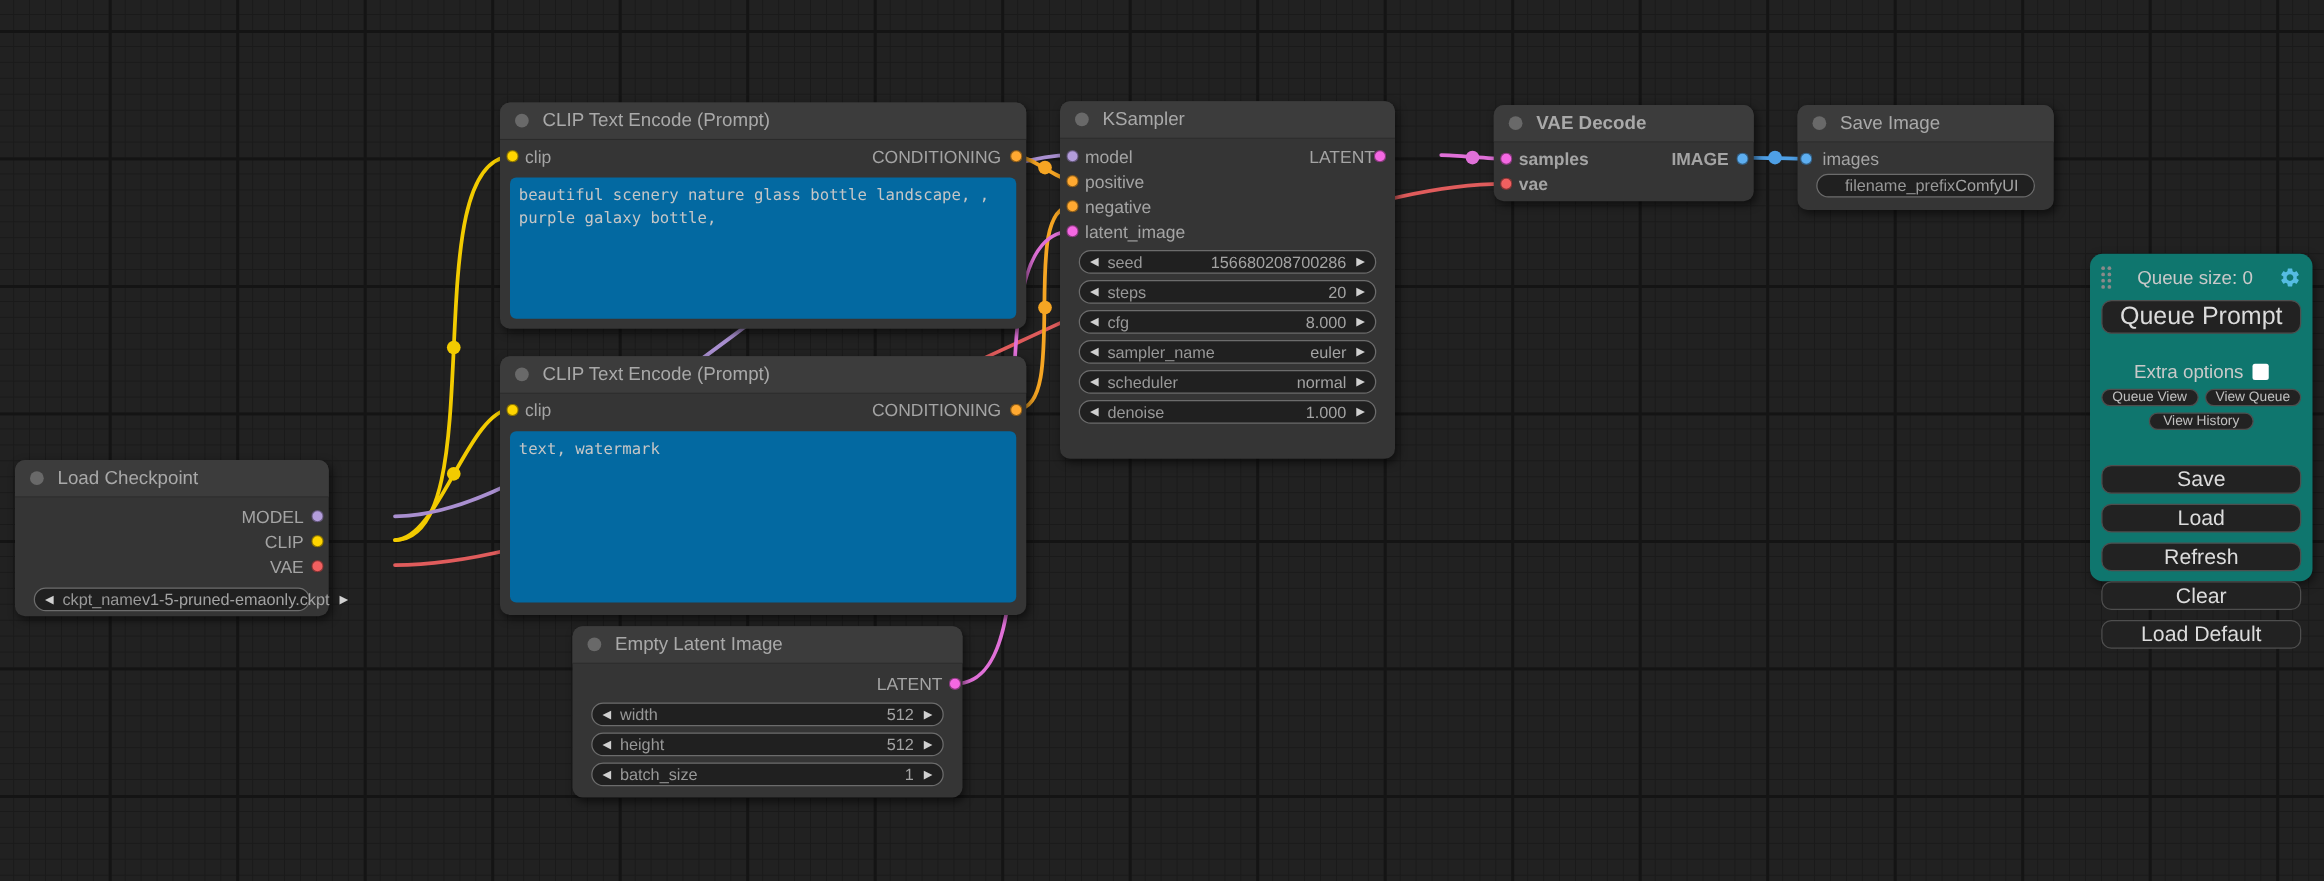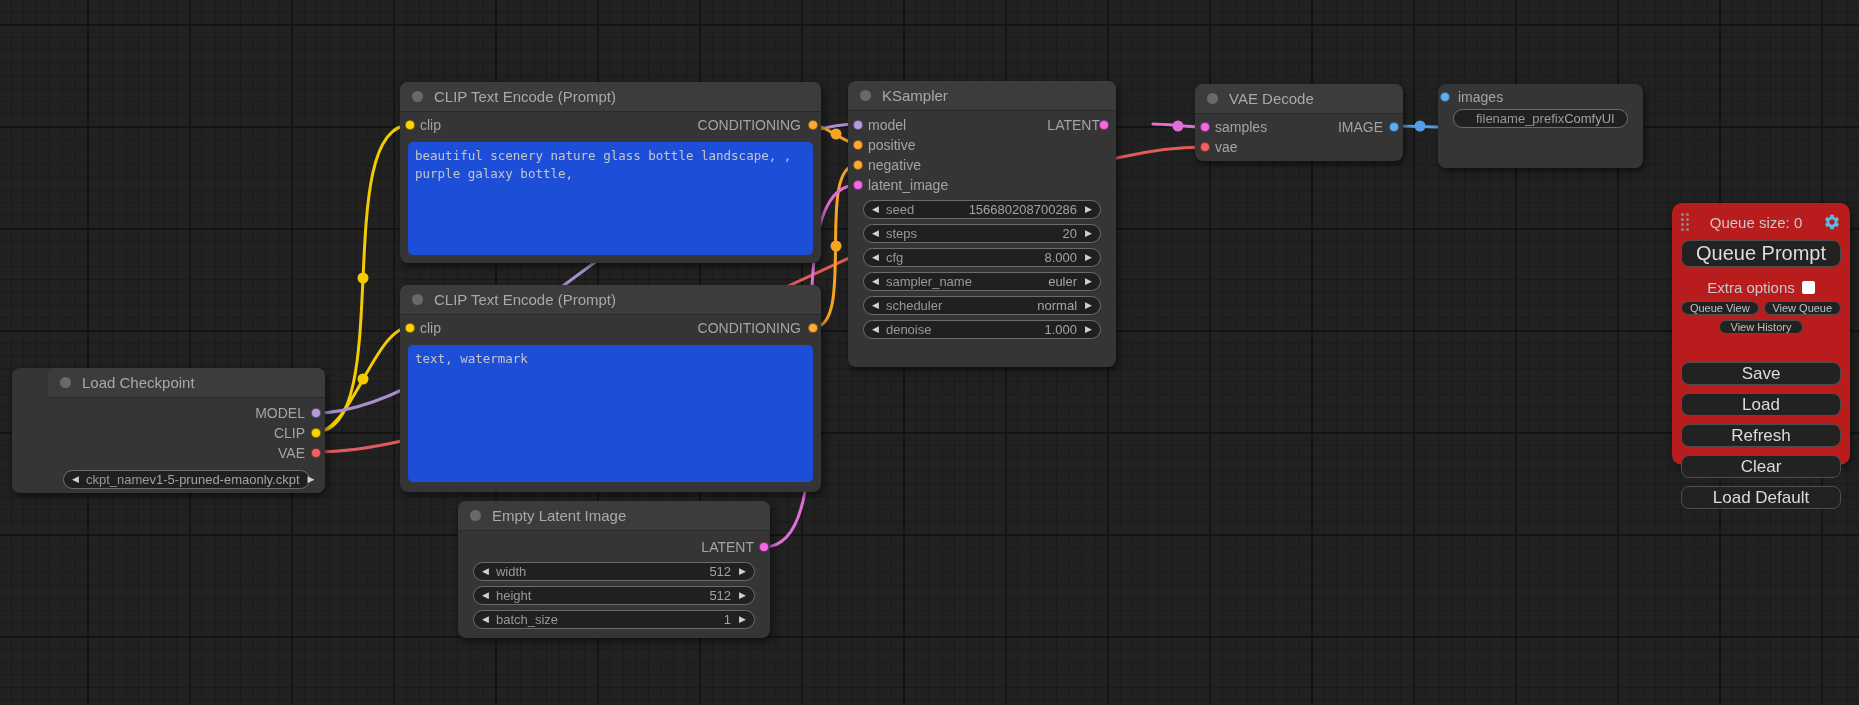--- a/index.html
+++ b/index.html
@@ -59,60 +59,60 @@
     display:flex; align-items:center; padding:0 8px;
     font-size:13px; white-space:nowrap;
   }
   .w-arrow { color:#d0d0d0; font-size:9px; line-height:1; cursor:pointer; }
   .w-label { color:#989898; margin-left:7px; }
   .w-value { color:#a3a3a3; margin-left:auto; margin-right:8px; }
   .w-value.no-r { margin-right:6px; }
   .w-toggle { width:13px; height:13px; border-radius:50%; background:#8496a7; border:1px solid #55606c; flex:none; }
 
   .prompt-box {
-    margin:7px 8px 0 8px; background:#1d4ed8; border-radius:5px;
+    margin:7px 8px 0 8px; background:#0369a1; border-radius:5px;
     padding:5px 7px; font-family:"DejaVu Sans Mono", monospace;
     font-size:12.5px; line-height:1.4; color:#c6c6c6;
     overflow:hidden; white-space:pre-wrap; word-break:break-word;
   }
 
   
-  #n-load   { left:12px;   top:368px; width:313px; height:125px;padding-left:36px; }
+  #n-load   { left:12px;   top:368px; width:251px; height:125px; }
   #n-clip-p { left:400px;  top:82px;  width:421px; height:181px; }
   #n-clip-n { left:400px;  top:285px; width:421px; height:207px; }
   #n-latent { left:458px;  top:501px; width:312px; height:137px; }
   #n-ksamp  { left:848px;  top:81px;  width:268px; height:286px; }
-  #n-vae    { left:1195px; top:84px;  width:208px; height:77px;  }
+  #n-vae    { left:1195px; top:84px;  width:208px; height:77px;font-weight:bold;  }
   #n-save   { left:1438px; top:84px;  width:205px; height:84px;  }
 
   #n-clip-p .prompt-box { height:113px; }
   #n-clip-n .prompt-box { height:137px; }
   #n-load .rows { padding-top:5px; }
   #n-latent .rows { padding-top:6px; }
 
   
   #queue-panel {
     position:absolute; left:1672px; top:203px; width:178px; height:262px;
-    background:#b91c1c; border-radius:10px; z-index:3;
+    background:#0f766e; border-radius:10px; z-index:3;
     box-shadow:2px 3px 8px rgba(0,0,0,.5);
     padding:7px 9px 0 9px;
   }
   .qp-header { display:flex; align-items:center; height:24px; }
   .drag-grid { display:grid; grid-template-columns:repeat(2, 3px); grid-auto-rows:3px; gap:2px; cursor:move; }
   .drag-grid i { background:#8a8a8a; border-radius:50%; }
   .qp-size { flex:1; text-align:center; color:#c9c9c9; font-size:15px; }
   .gear { width:18px; height:18px; cursor:pointer; flex:none; }
 
   .btn {
     display:flex; align-items:center; justify-content:center;
     background:#222222; border:1px solid #4e4e4e; color:#dcdcdc;
     border-radius:8px; cursor:pointer; white-space:nowrap;
   }
   .qp-main { height:27px; font-size:20px; margin-top:6px; }
-  .qp-extra { display:flex; align-items:center; justify-content:center; gap:7px; margin-top:12px; height:16px; color:#c9c9c9; font-size:15px; }
+  .qp-extra { display:flex; align-items:center; justify-content:center; gap:7px; margin-top:22px; height:16px; color:#c9c9c9; font-size:15px; }
   .checkbox { width:13px; height:13px; background:#ffffff; border-radius:2px; cursor:pointer; }
   .qp-smallrow { display:flex; gap:5px; margin-top:6px; }
   .btn-small { height:14px; font-size:11px; border-radius:8px; flex:1; color:#c0c0c0; }
   .qp-history { margin-top:5px; display:flex; justify-content:center; }
   .qp-history .btn-small { flex:none; width:84px; }
   .qp-biglist { margin-top:28px; display:flex; flex-direction:column; gap:8px; }
   .btn-big { height:23px; font-size:17px; }
 </style>
 </head>
 <body>
@@ -301,20 +301,24 @@
       <span class="dot dot-out p-image"></span>
     </div>
     <div class="row">
       <span class="dot dot-in p-vae"></span>
       <span class="slot-in">vae</span>
     </div>
   </div>
 </div>
 
 <div class="node" id="n-save">
+  <div class="node-title">
+    <span class="title-dot"></span>
+    <span>Save Image</span>
+  </div>
   <div class="rows">
     <div class="row">
       <span class="dot dot-in p-image" style="left:2px;"></span>
       <span class="slot-in">images</span>
     </div>
   </div>
   <div class="widget" style="margin-top:2px;">
     <span class="w-label" style="margin-left:14px;">filename_prefix</span>
     <span class="w-value" style="margin-right:24px;">ComfyUI</span>
   </div>

